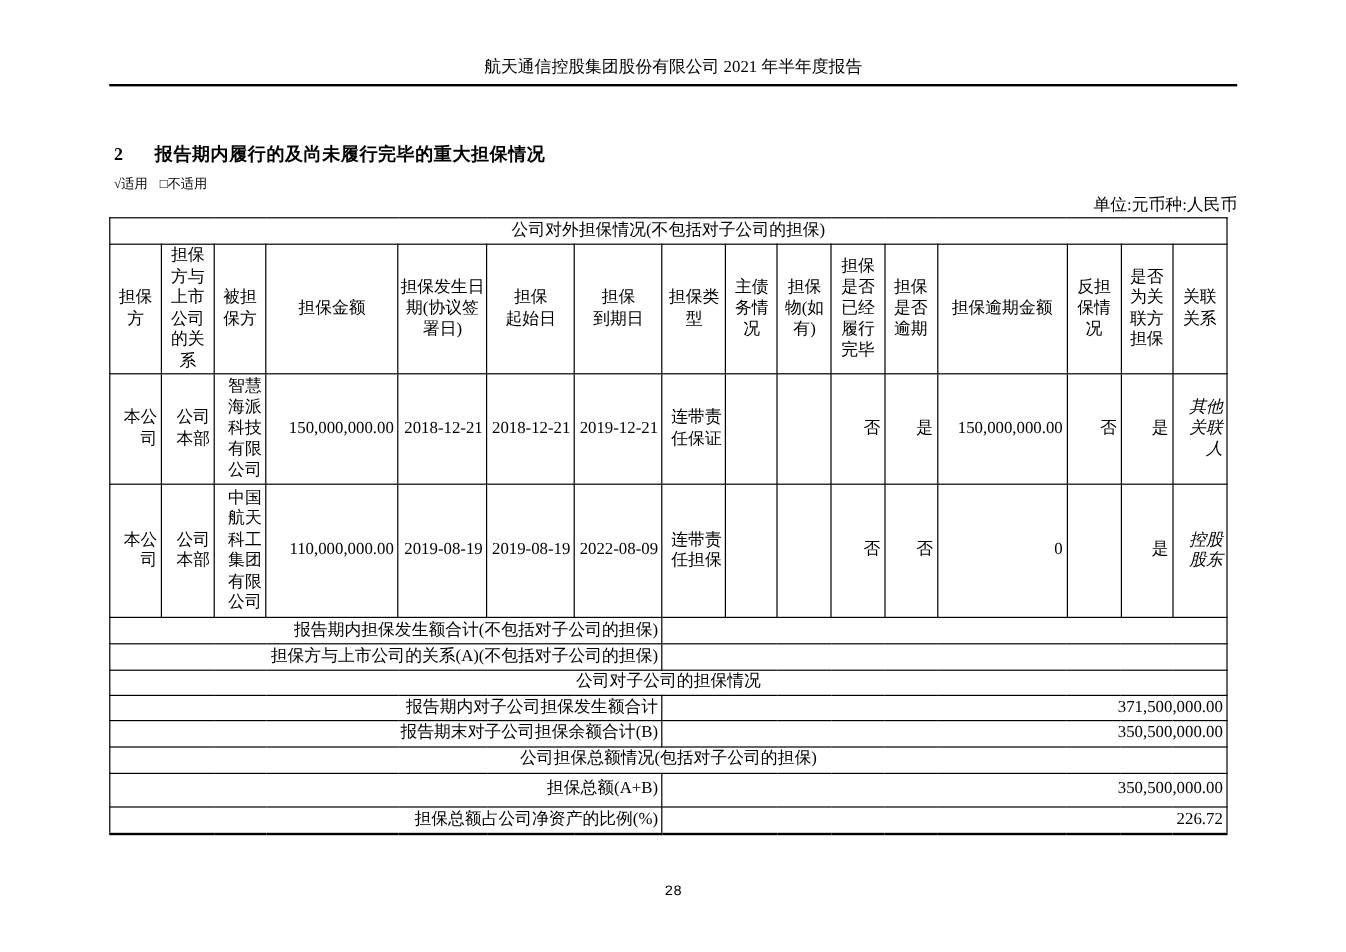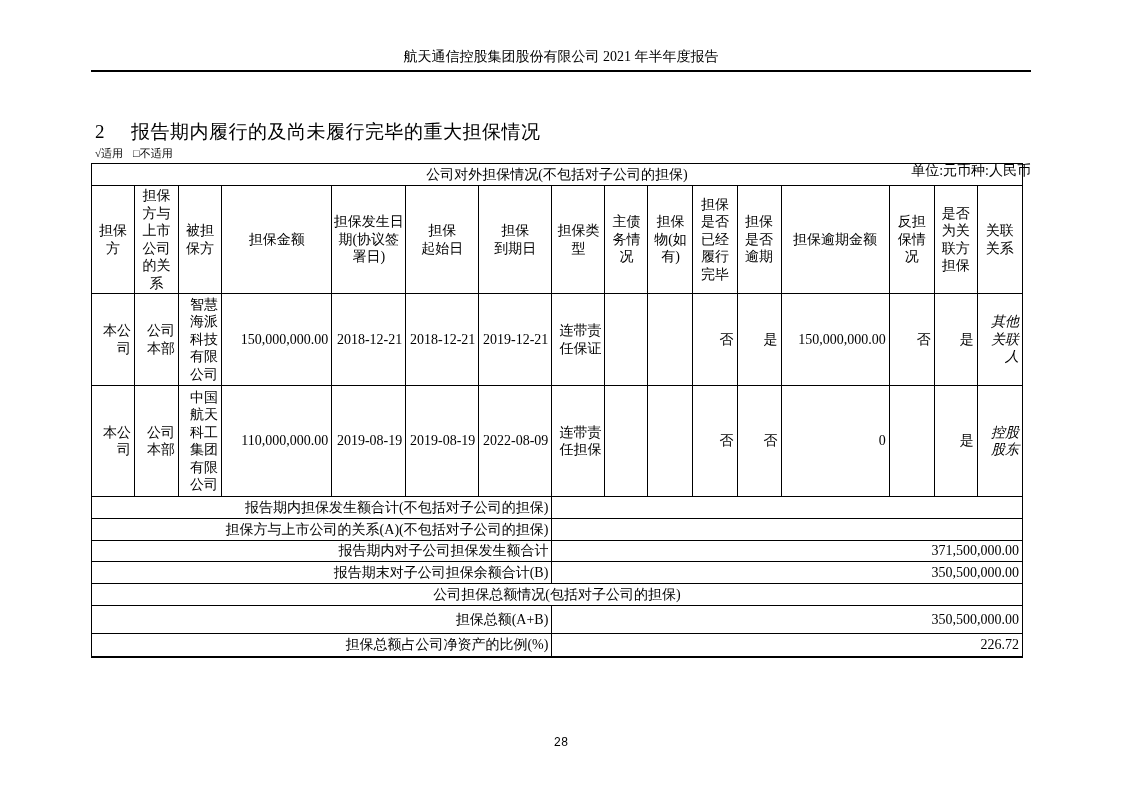--- a/index.html
+++ b/index.html
@@ -8,28 +8,28 @@
     font-family:"Liberation Serif","DejaVu Serif",serif;
     position:relative;overflow:hidden;
   }
   .doc-header{
     position:absolute;left:91px;top:48px;width:940px;
     text-align:center;font-size:14px;line-height:17px;
     padding-bottom:5px;border-bottom:2px solid #000;
   }
   .section-heading{
     position:absolute;left:95px;top:119px;
-    font-size:19px;font-weight:normal;letter-spacing:0.5px;
+    font-size:15px;font-weight:bold;letter-spacing:0.5px;
   }
   .section-number{display:inline-block;margin-right:26px;}
   .applicability{position:absolute;left:95px;top:146px;font-size:11px;}
   .na-label{margin-left:10px;}
   .unit-note{position:absolute;right:91px;top:162px;font-size:14px;}
   table.guarantee{
-    position:absolute;left:91px;top:163px;width:932px;
+    position:absolute;left:91px;top:181px;width:932px;
     border-collapse:collapse;table-layout:fixed;font-size:14px;
   }
   .guarantee th,.guarantee td{
     border:1px solid #000;vertical-align:middle;
     padding:1px 3px;line-height:1.25;font-weight:normal;overflow:hidden;
   }
   .guarantee tr:last-child td{border-bottom-width:2px;}
   .guarantee th{text-align:center;white-space:pre-line;word-break:break-all;}
   .guarantee th.tight{padding:1px 1px;}
   .guarantee td{text-align:right;word-break:break-all;}
@@ -144,20 +144,23 @@
 
   <tr style="height:22px">
     <td colspan="7">报告期内担保发生额合计(不包括对子公司的担保)</td>
     <td colspan="9" class="val"></td>
   </tr>
   <tr style="height:22px">
     <td colspan="7">担保方与上市公司的关系(A)(不包括对子公司的担保)</td>
     <td colspan="9" class="val"></td>
   </tr>
 
+  <tr style="height:20px">
+    <td colspan="16" class="span-title">公司对子公司的担保情况</td>
+  </tr>
 
   <tr style="height:21px">
     <td colspan="7">报告期内对子公司担保发生额合计</td>
     <td colspan="9" class="val">371,500,000.00</td>
   </tr>
   <tr style="height:22px">
     <td colspan="7">报告期末对子公司担保余额合计(B)</td>
     <td colspan="9" class="val">350,500,000.00</td>
   </tr>
 

